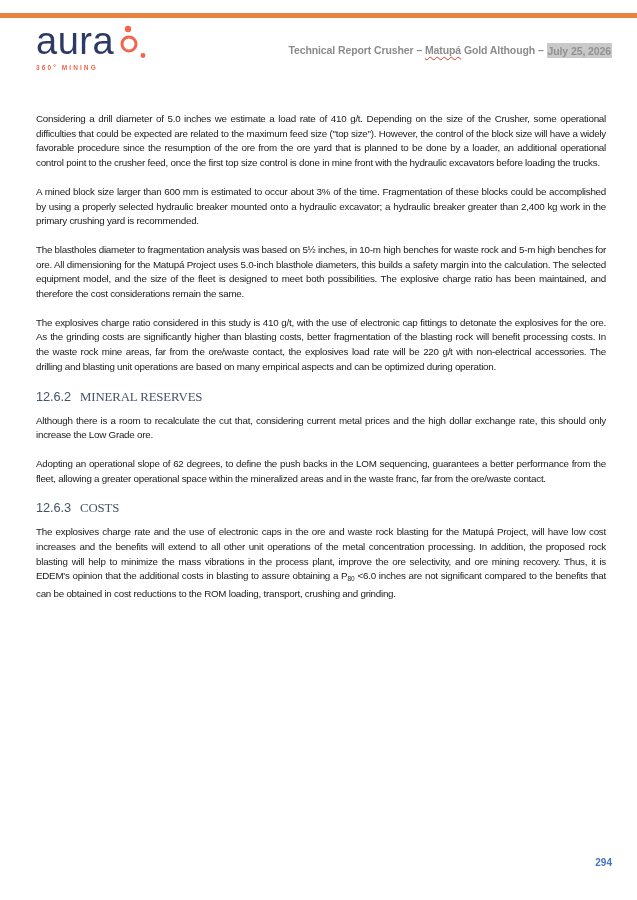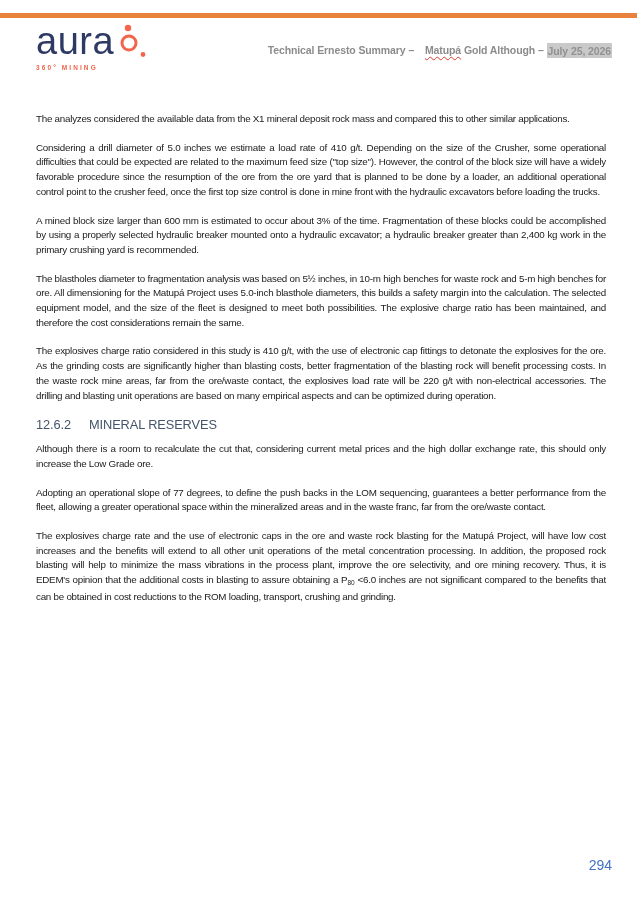--- a/index.html
+++ b/index.html
@@ -15,21 +15,21 @@
 
   .top-bar {
     position: absolute;
     top: 13px; left: 0; right: 0;
     height: 5px;
     background: var(--accent-orange, #E8823C);
   }
 
   
   .logo { position: absolute; left: 36px; top: 20px; }
-  .logo-row { display: flex; align-items: center; }
+  .logo-row { display: flex; align-items: flex-end; }
   .logo-text {
     color: var(--brand-navy, #2E3A64);
     font-size: 38px;
     line-height: 42px;
     font-weight: 400;
     letter-spacing: 0.5px;
   }
   .logo-mark { width: 30px; height: 40px; margin-left: 2px; display: inline-block; }
   .logo-tagline {
     margin-top: 2px;
@@ -48,21 +48,20 @@
     text-align: right;
     font-size: 10.5px;
     font-weight: bold;
     letter-spacing: -0.1px;
     color: var(--header-gray, #8C8C8C);
     white-space: nowrap;
   }
   .spell-error {
     text-decoration: underline wavy var(--spellcheck-red, #D83A2E) 1px;
     text-underline-offset: 2px;
-    margin-left: 8px;
   }
   .field-highlight {
     background: var(--field-highlight-bg, #C9C9C9);
     color: #919191;
     padding: 1.5px 1px;
   }
 
   
   .content {
     position: absolute;
@@ -79,34 +78,35 @@
     color: #212121;
   }
   .content h2 {
     margin: 4px 0 9px 0;
     font-size: 12.8px;
     line-height: 16px;
     font-weight: 400;
     letter-spacing: -0.1px;
     color: var(--heading-blue, #44546A);
   }
-  .content h2 .h-title { margin-left: 18px; }
+  .content h2 .h-title { margin-left: 9px; font-family: Liberation Serif, serif; }
 
   .subscript {
     font-size: 6.5px;
     vertical-align: -1.5px;
     letter-spacing: 0;
   }
 
   .page-number {
     position: absolute;
     top: 857px;
     right: 25px;
-    font-size: 14px;
+    font-size: 10px;
     color: var(--page-number-blue, #4472C4);
+    font-weight: bold;
   }
 </style>
 </head>
 <body>
 
 <div class="top-bar"></div>
 
 <header>
   <div class="logo">
     <div class="logo-row">
@@ -115,32 +115,32 @@
         <svg width="30" height="40" viewBox="0 0 30 38" xmlns="http://www.w3.org/2000/svg">
           <circle cx="12" cy="6" r="3.2" fill="#F2654C"></circle>
           <circle cx="13" cy="21" r="7" fill="none" stroke="#F2654C" stroke-width="3"></circle>
           <circle cx="27" cy="32.5" r="2.4" fill="#F2654C"></circle>
         </svg>
       </span>
     </div>
     <div class="logo-tagline">360° MINING</div>
   </div>
 
-  <div class="header-title"><span>Technical Ernesto Summary – </span><span class="spell-error">Matupá</span><span> Gold Although – </span><span class="field-highlight">July 25, 2026</span></div>
+  <div class="header-title"><span>Technical Report Crusher – </span><span class="spell-error">Matupá</span><span> Gold Although – </span><span class="field-highlight">July 25, 2026</span></div>
 </header>
 
 <main class="content">
-  <p>The analyzes considered the available data from the X1 mineral deposit rock mass and compared this to other similar applications.</p>
   <p>Considering a drill diameter of 5.0 inches we estimate a load rate of 410 g/t. Depending on the size of the Crusher, some operational difficulties that could be expected are related to the maximum feed size ("top size"). However, the control of the block size will have a widely favorable procedure since the resumption of the ore from the ore yard that is planned to be done by a loader, an additional operational control point to the crusher feed, once the first top size control is done in mine front with the hydraulic excavators before loading the trucks.</p>
   <p>A mined block size larger than 600 mm is estimated to occur about 3% of the time. Fragmentation of these blocks could be accomplished by using a properly selected hydraulic breaker mounted onto a hydraulic excavator; a hydraulic breaker greater than 2,400 kg work in the primary crushing yard is recommended.</p>
   <p>The blastholes diameter to fragmentation analysis was based on 5½ inches, in 10-m high benches for waste rock and 5-m high benches for ore. All dimensioning for the Matupá Project uses 5.0-inch blasthole diameters, this builds a safety margin into the calculation. The selected equipment model, and the size of the fleet is designed to meet both possibilities. The explosive charge ratio has been maintained, and therefore the cost considerations remain the same.</p>
   <p>The explosives charge ratio considered in this study is 410 g/t, with the use of electronic cap fittings to detonate the explosives for the ore. As the grinding costs are significantly higher than blasting costs, better fragmentation of the blasting rock will benefit processing costs. In the waste rock mine areas, far from the ore/waste contact, the explosives load rate will be 220 g/t with non-electrical accessories. The drilling and blasting unit operations are based on many empirical aspects and can be optimized during operation.</p>
 
   <h2><span class="h-num">12.6.2</span><span class="h-title">MINERAL RESERVES</span></h2>
 
   <p>Although there is a room to recalculate the cut that, considering current metal prices and the high dollar exchange rate, this should only increase the Low Grade ore.</p>
-  <p>Adopting an operational slope of 77 degrees, to define the push backs in the LOM sequencing, guarantees a better performance from the fleet, allowing a greater operational space within the mineralized areas and in the waste franc, far from the ore/waste contact.</p>
+  <p>Adopting an operational slope of 62 degrees, to define the push backs in the LOM sequencing, guarantees a better performance from the fleet, allowing a greater operational space within the mineralized areas and in the waste franc, far from the ore/waste contact.</p>
 
+  <h2><span class="h-num">12.6.3</span><span class="h-title">COSTS</span></h2>
 
   <p><span>The explosives charge rate and the use of electronic caps in the ore and waste rock blasting for the Matupá Project, will have low cost increases and the benefits will extend to all other unit operations of the metal concentration processing. In addition, the proposed rock blasting will help to minimize the mass vibrations in the process plant, improve the ore selectivity, and ore mining recovery. Thus, it is EDEM's opinion that the additional costs in blasting to assure obtaining a P</span><span class="subscript">80</span><span> &lt;6.0 inches are not significant compared to the benefits that can be obtained in cost reductions to the ROM loading, transport, crushing and grinding.</span></p>
 </main>
 
 <div class="page-number">294</div>
 
 </body></html>

